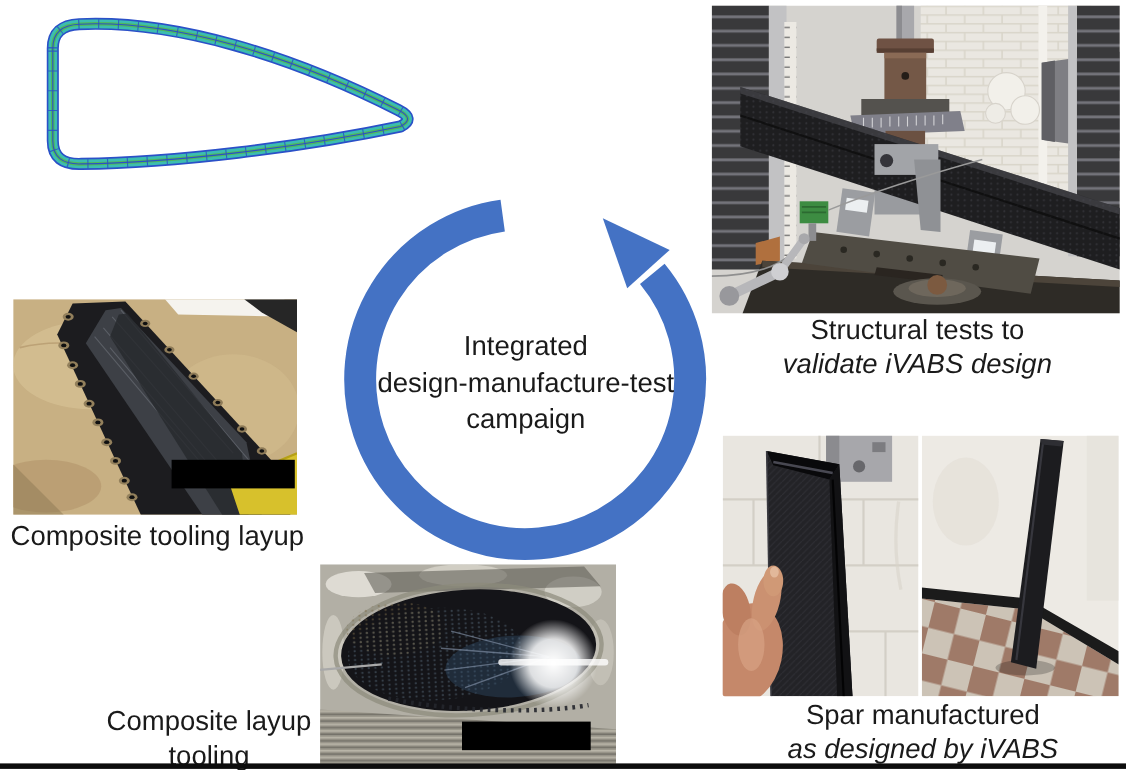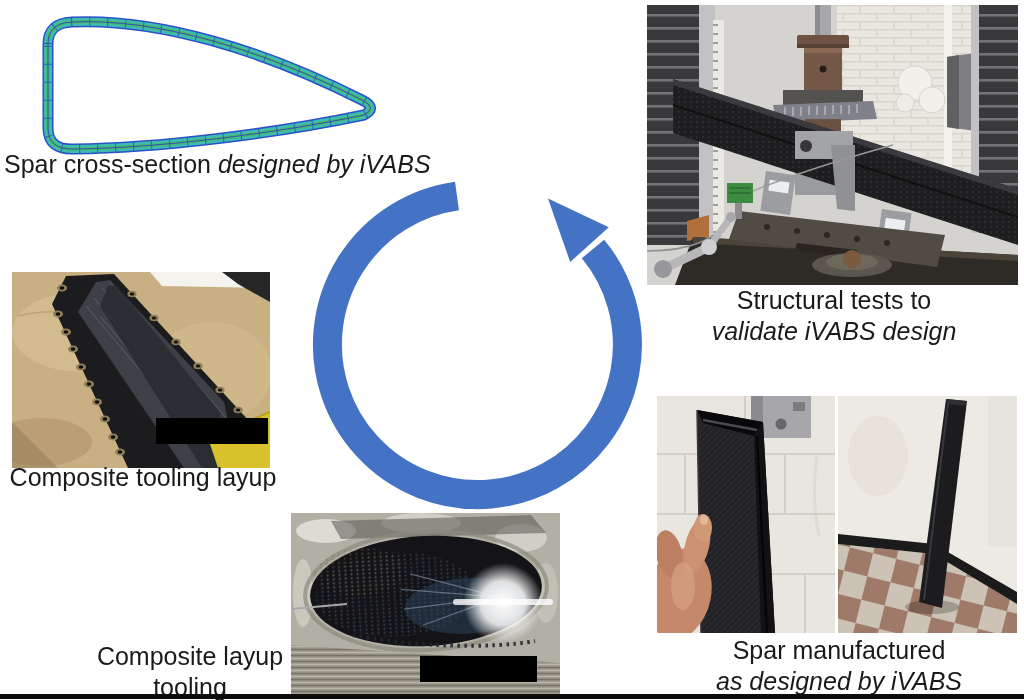--- a/index.html
+++ b/index.html
@@ -25,28 +25,32 @@
     <g fill="none" stroke-linejoin="round">
       <path d="M 20 36 Q 20 15 44 14 C 130 10 235 42 334 92 Q 350 100 336 107 C 245 126 130 140 46 141 Q 20 142 20 120 Z" stroke="var(--xsec-mesh-blue)" stroke-width="11"></path>
       <path d="M 20 36 Q 20 15 44 14 C 130 10 235 42 334 92 Q 350 100 336 107 C 245 126 130 140 46 141 Q 20 142 20 120 Z" stroke="var(--xsec-teal)" stroke-width="8"></path>
       <path d="M 20 36 Q 20 15 44 14 C 130 10 235 42 334 92 Q 350 100 336 107 C 245 126 130 140 46 141 Q 20 142 20 120 Z" stroke="var(--xsec-green)" stroke-width="3.2"></path>
       <path d="M 20 36 Q 20 15 44 14 C 130 10 235 42 334 92 Q 350 100 336 107 C 245 126 130 140 46 141 Q 20 142 20 120 Z" stroke="var(--xsec-mesh-blue)" stroke-width="1"></path>
       <path d="M 20 36 Q 20 15 44 14 C 130 10 235 42 334 92 Q 350 100 336 107 C 245 126 130 140 46 141 Q 20 142 20 120 Z" stroke="var(--xsec-mesh-blue)" stroke-width="8.5" stroke-dasharray="1 17" opacity="0.85"></path>
     </g>
   </svg>
 
   <div class="abs cap" style="left:4px;top:149px;width:430px;">
-    <div><span>Spar cross-section </span><span class="it">designed by iVABS</span></div>
   </div>
 
   <svg class="abs" style="left:295px;top:160px;" width="370" height="370" viewBox="0 0 370 370">
     <path d="M 162 36 A 150 150 0 1 0 298 89" fill="none" stroke="var(--cycle-arrow)" stroke-width="29"></path>
     <polygon points="253,38.5 313.8,67.2 275.2,102" fill="var(--cycle-arrow)"></polygon>
   </svg>
 
+  <div id="cycle-label" class="abs" style="left:310px;top:299px;width:336px;">
+    <div>Integrated</div>
+    <div>design-manufacture-test</div>
+    <div>campaign</div>
+  </div>
 
   <svg class="abs" style="left:647px;top:5px;" width="371" height="280" viewBox="0 0 371 280">
     <defs>
       <pattern id="bellows" width="10" height="13" patternUnits="userSpaceOnUse">
         <rect width="10" height="13" fill="#39393b"></rect>
         <rect y="9" width="10" height="2.6" fill="#73737a"></rect>
       </pattern>
       <pattern id="brick" width="34" height="16" patternUnits="userSpaceOnUse">
         <rect width="34" height="16" fill="#eae7e1"></rect>
         <path d="M0 0.7 h34 M0 8.7 h34" stroke="#d9d5ca" stroke-width="1.4" fill="none"></path>
@@ -187,21 +191,21 @@
       <ellipse cx="208" cy="118" rx="4.6" ry="3.3" fill="#8e7b58"></ellipse>
         <ellipse cx="208" cy="118" rx="2.2" ry="1.6" fill="#101010"></ellipse>
       <ellipse cx="226" cy="138" rx="4.6" ry="3.3" fill="#8e7b58"></ellipse>
         <ellipse cx="226" cy="138" rx="2.2" ry="1.6" fill="#101010"></ellipse>
     </g>
     <polygon points="196,166 258,140 258,196 206,196" fill="#d7c12c"></polygon>
     <path d="M196 166 L258 140" stroke="#b5a015" stroke-width="2" fill="none"></path>
     <rect x="144" y="146" width="112" height="26" fill="#000000"></rect>
   </svg>
 
-  <div class="abs cap center" style="left:8px;top:462px;width:270px;">
+  <div class="abs cap center" style="left:8px;top:472px;width:270px;">
     <div>Composite tooling layup</div>
   </div>
 
   <svg class="abs" style="left:291px;top:513px;" width="269" height="184" viewBox="0 0 269 184">
     <defs>
       <pattern id="weaveBC" width="6" height="4" patternUnits="userSpaceOnUse">
           <circle cx="1.5" cy="1.5" r="1" fill="#4c5c6a"></circle>
         </pattern>
       <pattern id="weaveGold" width="6" height="4" patternUnits="userSpaceOnUse">
           <circle cx="1.5" cy="1.5" r="1" fill="#7a6a48"></circle>

